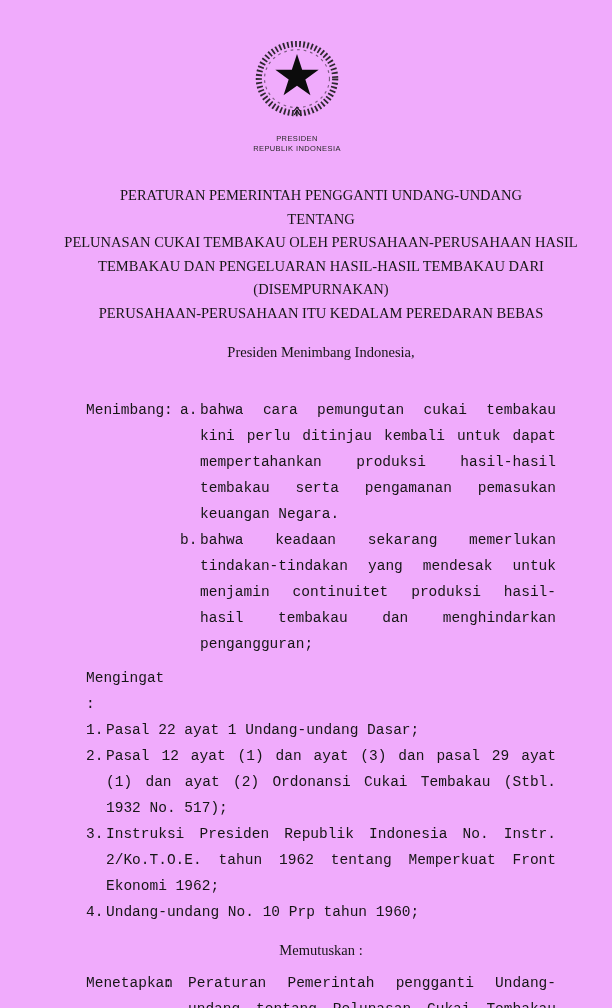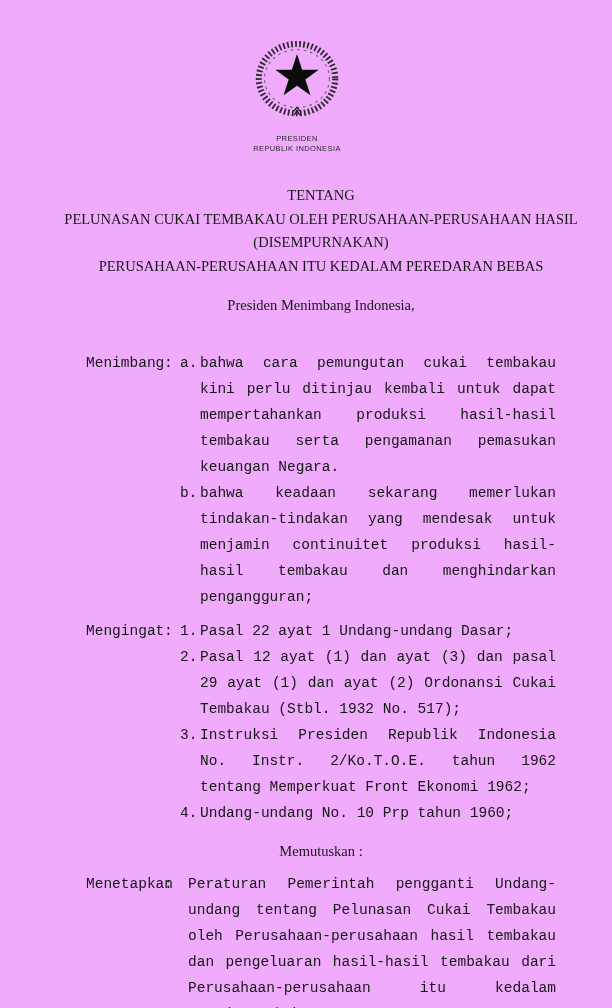--- a/index.html
+++ b/index.html
@@ -60,21 +60,21 @@
   
   .clause { display: flex; line-height: 26px; font-family: Liberation Mono, monospace; }
   .clause-label  { width: 78px; flex: none; }
   .clause-colon  { width: 16px; flex: none; }
   .clause-items  { flex: 1; }
   .clause-item   { display: flex; }
   .item-marker   { width: 20px; flex: none; }
   .item-text     { flex: 1; text-align: justify; }
 
   .clause-menimbang  { margin-top: 32px; }
-  .clause-mengingat  { margin-top: 8px; }
+  .clause-mengingat  { margin-top: 8px; flex-direction: column; }
 
   .decision-heading {
     margin-top: 14px;
     text-align: center;
     line-height: 23.5px;
   }
 
   .clause-menetapkan { margin-top: 8px; }
   .enactment-text {
     flex: 1;
@@ -102,22 +102,24 @@
     </svg>
     <div class="letterhead-text">
       <div>PRESIDEN</div>
       <div>REPUBLIK INDONESIA</div>
     </div>
   </div>
 
   <div class="content">
 
     <div class="title-block">
+      <div class="title-line">PERATURAN PEMERINTAH PENGGANTI UNDANG-UNDANG</div>
       <div class="title-line">TENTANG</div>
       <div class="title-line">PELUNASAN CUKAI TEMBAKAU OLEH PERUSAHAAN-PERUSAHAAN HASIL</div>
+      <div class="title-line">TEMBAKAU DAN PENGELUARAN HASIL-HASIL TEMBAKAU DARI</div>
       <div class="title-line">(DISEMPURNAKAN)</div>
       <div class="title-line">PERUSAHAAN-PERUSAHAAN ITU KEDALAM PEREDARAN BEBAS</div>
     </div>
 
     <div class="salutation">Presiden Menimbang Indonesia,</div>
 
     <div class="clause clause-menimbang">
       <div class="clause-label">Menimbang</div>
       <div class="clause-colon">:</div>
       <div class="clause-items">

